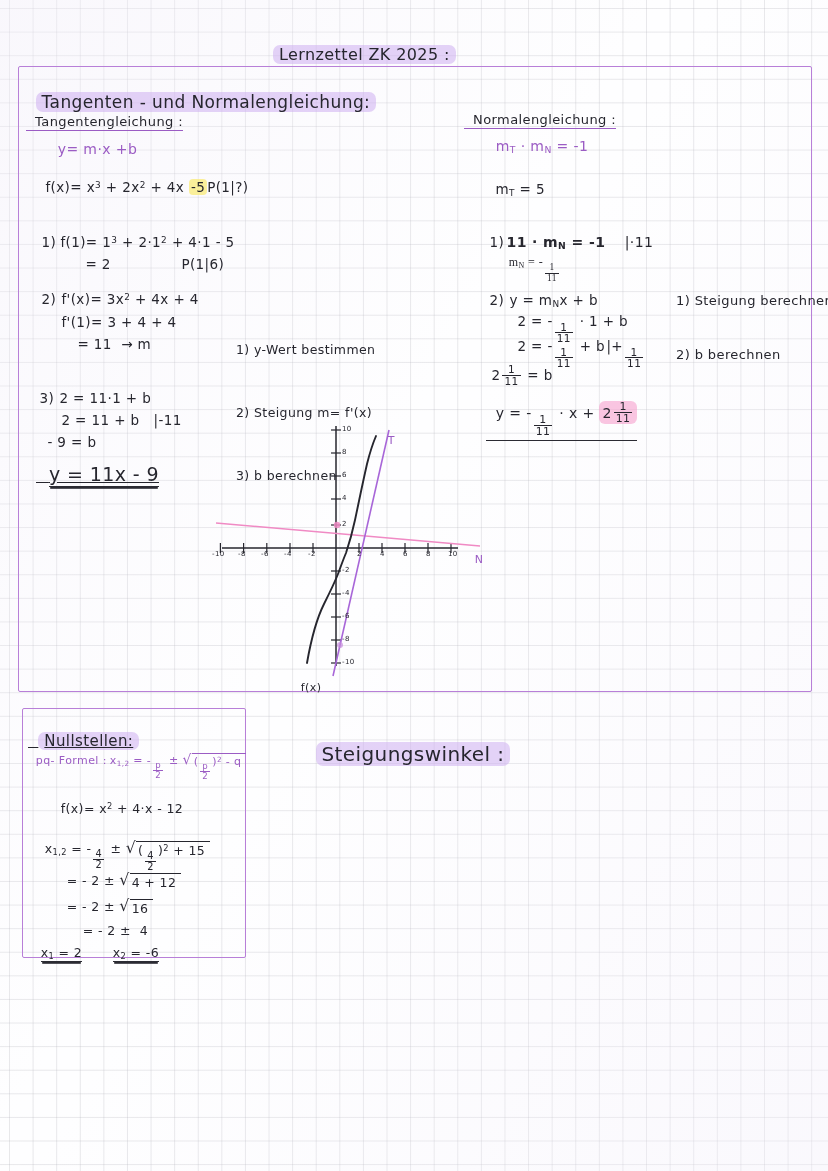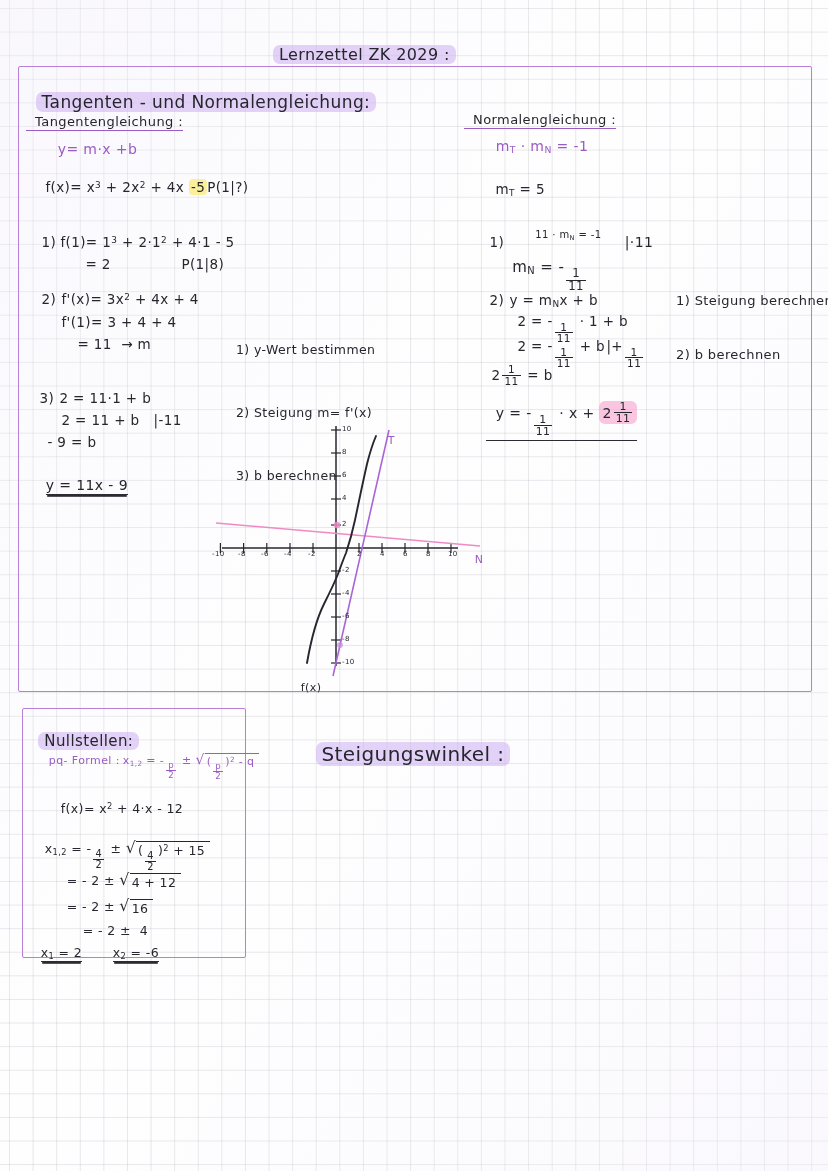--- a/index.html
+++ b/index.html
@@ -111,21 +111,21 @@
   #graph { position: absolute; }
   #graph svg { display: block; }
 </style>
 </head>
 <body>
 
 <div id="paper"></div>
 <div id="paper-tint"></div>
 
 <div class="pos hw ink-black" style="left:262px; top:26px; font-size:16px;">
-  <span class="hl-purple">Lernzettel ZK 2029 :</span>
+  <span class="hl-purple">Lernzettel ZK 2025 :</span>
 </div>
 
 <div class="box" style="left:18px; top:66px; width:792px; height:624px;"></div>
 
 <div class="pos hw ink-black" style="left:24px; top:72px; font-size:17px;">
   <span class="hl-purple">Tangenten - und Normalengleichung:</span>
 </div>
 
 <div class="pos hw ink-black uline-purple" style="left:26px; top:99px; font-size:13px;">
   <span>Tangentengleichung :</span>
@@ -142,21 +142,21 @@
 <div class="pos hw ink-black" style="left:32px; top:218px; font-size:13.5px;">
   <span>1)</span>
 </div>
 <div class="pos hw ink-black" style="left:51px; top:218px; font-size:13.5px;">
   <span>f(1)= 1</span><sup>3</sup><span> + 2·1</span><sup>2</sup><span> + 4·1 - 5</span>
 </div>
 <div class="pos hw ink-black" style="left:76px; top:240px; font-size:13.5px;">
   <span>= 2</span>
 </div>
 <div class="pos hw ink-black" style="left:172px; top:240px; font-size:13.5px;">
-  <span>P(1|8)</span>
+  <span>P(1|6)</span>
 </div>
 
 <div class="pos hw ink-black" style="left:32px; top:275px; font-size:13.5px;">
   <span>2)</span>
 </div>
 <div class="pos hw ink-black" style="left:52px; top:275px; font-size:13.5px;">
   <span>f'(x)= 3x</span><sup>2</sup><span> + 4x + 4</span>
 </div>
 <div class="pos hw ink-black" style="left:52px; top:298px; font-size:13.5px;text-align:center;">
   <span>f'(1)= 3 + 4 + 4</span>
@@ -171,21 +171,21 @@
 <div class="pos hw ink-black" style="left:50px; top:374px; font-size:13.5px;">
   <span>2 = 11·1 + b</span>
 </div>
 <div class="pos hw ink-black" style="left:52px; top:396px; font-size:13.5px;">
   <span>2 = 11 + b   |-11</span>
 </div>
 <div class="pos hw ink-black" style="left:38px; top:418px; font-size:13.5px;">
   <span>- 9 = b</span>
 </div>
 
-<div class="pos hw ink-black" style="left:36px; top:461px; font-size:14px;">
+<div class="pos hw ink-black" style="left:36px; top:441px; font-size:19px;text-decoration:underline;">
   <span class="uline-dbl">y = 11x - 9</span>
 </div>
 
 <div class="pos hw ink-black" style="left:236px; top:297px; font-size:12.5px; line-height:21px;">
   <div>1) y-Wert bestimmen</div>
   <div>2) Steigung m= f'(x)</div>
   <div>3) b berechnen</div>
 </div>
 
 <div class="pos hw ink-black uline-purple" style="left:464px; top:97px; font-size:13px;">
@@ -196,27 +196,27 @@
   <span>m</span><sub>T</sub><span> · m</span><sub>N</sub><span> = -1</span>
 </div>
 
 <div class="pos hw ink-black" style="left:486px; top:165px; font-size:13.5px;">
   <span>m</span><sub>T</sub><span> = 5</span>
 </div>
 
 <div class="pos hw ink-black" style="left:480px; top:218px; font-size:13.5px;">
   <span>1)</span>
 </div>
-<div class="pos hw ink-black" style="left:528px; top:218px; font-size:10px;">
+<div class="pos hw ink-black" style="left:496px; top:218px; font-size:14px;font-weight:bold;">
   <span>11 · m</span><sub>N</sub><span> = -1</span>
 </div>
 <div class="pos hw ink-black" style="left:615px; top:218px; font-size:14px;">
   <span>|·11</span>
 </div>
-<div class="pos hw ink-black" style="left:502px; top:240px; font-size:15px;">
+<div class="pos hw ink-black" style="left:502px; top:240px; font-size:12px;font-family:Liberation Serif, serif;">
   <span>m</span><sub>N</sub><span> = -</span><span class="frac"><span class="num">1</span><span class="den">11</span></span>
 </div>
 
 <div class="pos hw ink-black" style="left:480px; top:276px; font-size:13.5px;">
   <span>2)</span>
 </div>
 <div class="pos hw ink-black" style="left:500px; top:276px; font-size:13.5px;">
   <span>y = m</span><sub>N</sub><span>x + b</span>
 </div>
 <div class="pos hw ink-black" style="left:508px; top:297px; font-size:13.5px;">
@@ -321,25 +321,25 @@
 </div>
 <div class="pos hw ink-purple" style="left:467px; top:540px; font-size:11px;">
   <span>N</span>
 </div>
 <div class="pos hw ink-black" style="left:293px; top:668px; font-size:11px;">
   <span>f(x)</span>
 </div>
 
 <div class="box" style="left:22px; top:708px; width:222px; height:248px;"></div>
 
-<div class="pos hw ink-black" style="left:28px; top:714px; font-size:15px;">
+<div class="pos hw ink-black" style="left:28px; top:714px; font-size:15px;text-decoration:underline;">
   <span class="hl-purple">Nullstellen:</span>
 </div>
 
-<div class="pos hw ink-purple" style="left:28px; top:740px; font-size:11px;margin-left:13px;">
+<div class="pos hw ink-purple" style="left:28px; top:740px; font-size:11px;">
   <span>pq- Formel :</span><span style="padding-left:3px;">x</span><sub>1,2</sub><span> = -</span><span class="frac"><span class="num">p</span><span class="den">2</span></span><span> ± </span><span class="sqrt"><span class="radical">√</span><span class="radicand"><span>(</span><span class="frac"><span class="num">p</span><span class="den">2</span></span><span>)</span><sup>2</sup><span> - q</span></span></span>
 </div>
 
 <div class="pos hw ink-black" style="left:52px; top:786px; font-size:12.5px;">
   <span>f(x)= x</span><sup>2</sup><span> + 4·x - 12</span>
 </div>
 
 <div class="pos hw ink-black" style="left:36px; top:826px; font-size:12.5px;">
   <span>x</span><sub>1,2</sub><span> = -</span><span class="frac"><span class="num">4</span><span class="den">2</span></span><span> ± </span><span class="sqrt"><span class="radical">√</span><span class="radicand"><span>(</span><span class="frac"><span class="num">4</span><span class="den">2</span></span><span>)</span><sup>2</sup><span> + 15</span></span></span>
 </div>

